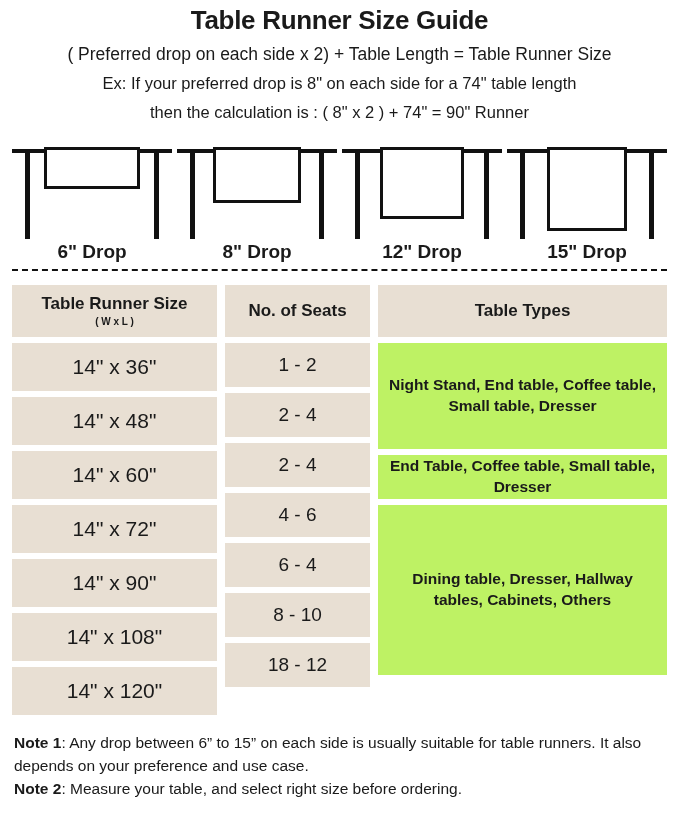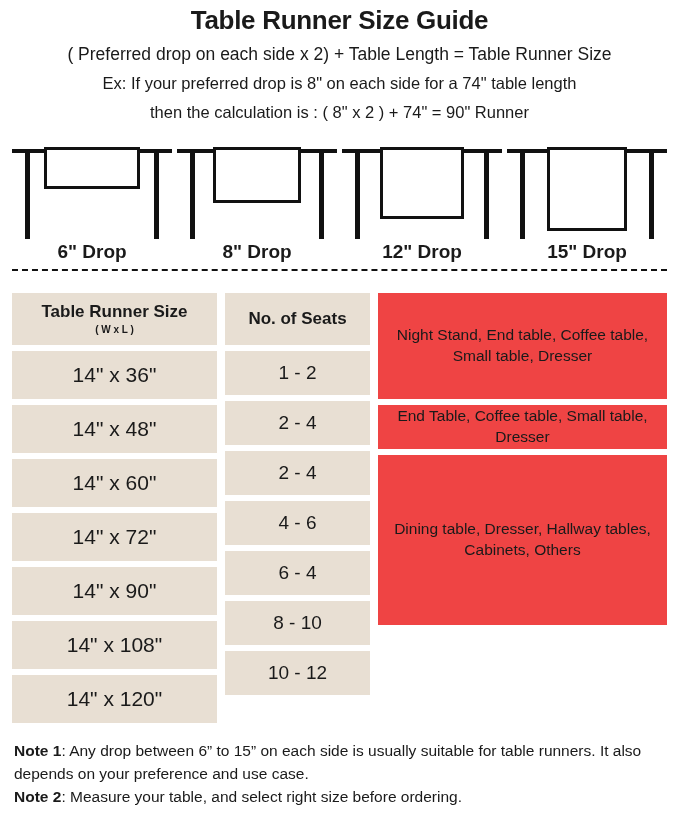--- a/index.html
+++ b/index.html
@@ -88,21 +88,21 @@
     text-align: center;
     font-size: 19px;
     font-weight: bold;
   }
   .dashed {
     border-top: 2px dashed #111;
     margin: 6px 2px 0 2px;
   }
   
   .table {
-    margin: 22px 2px 0 2px;
+    margin: 14px 2px 0 2px;
     display: flex;
     gap: 8px;
   }
   .col-runner { width: 205px; }
   .col-seats  { width: 145px; }
   .col-types  { flex: 1; }
   .cell {
     background: #e8dfd3;
     box-sizing: border-box;
     display: flex;
@@ -124,28 +124,28 @@
   }
   .cell.size {
     height: 48px;
     font-size: 21px;
   }
   .cell.seats {
     height: 44px;
     font-size: 19px;
   }
   .types-cell {
-    background: #ef4444;
+    background: #bef264;
     box-sizing: border-box;
     display: flex;
     align-items: center;
     justify-content: center;
     text-align: center;
     font-size: 15.5px;
-    font-weight: normal;
+    font-weight: bold;
     line-height: 1.35;
     padding: 4px 10px;
     margin-bottom: 6px;
   }
   .notes {
     margin: 10px 4px 0 4px;
     font-size: 15.5px;
     line-height: 1.5;
   }
   .notes b { font-weight: bold; }
@@ -215,24 +215,27 @@
     <div class="col-seats">
       <div class="cell head">
         <span>No. of Seats</span>
       </div>
       <div class="cell seats">1 - 2</div>
       <div class="cell seats">2 - 4</div>
       <div class="cell seats">2 - 4</div>
       <div class="cell seats">4 - 6</div>
       <div class="cell seats">6 - 4</div>
       <div class="cell seats">8 - 10</div>
-      <div class="cell seats">10 - 12</div>
+      <div class="cell seats">18 - 12</div>
     </div>
 
     <div class="col-types">
+      <div class="cell head">
+        <span>Table Types</span>
+      </div>
       <div class="types-cell" style="height:106px;">Night Stand, End table, Coffee table, Small table, Dresser</div>
       <div class="types-cell" style="height:44px;">End Table, Coffee table, Small table, Dresser</div>
       <div class="types-cell" style="height:170px;">Dining table, Dresser, Hallway tables, Cabinets, Others</div>
     </div>
 
   </div>
 
   <div class="notes">
     <div>
       <b>Note 1</b><span>: Any drop between 6” to 15” on each side is usually suitable for table runners. It also depends on your preference and use case.</span>

